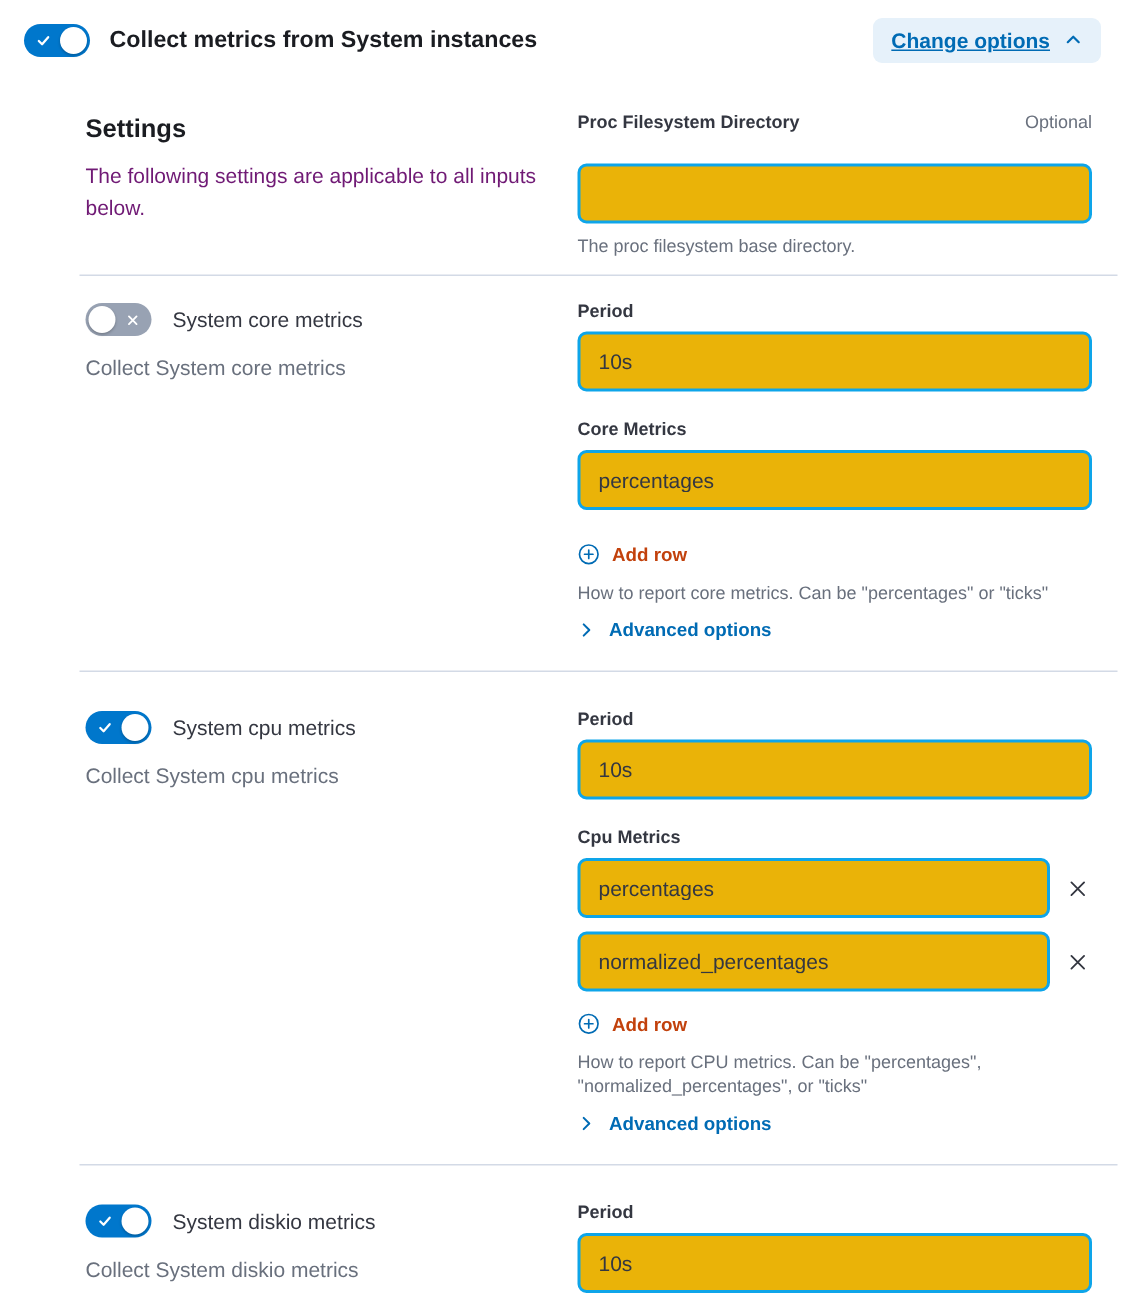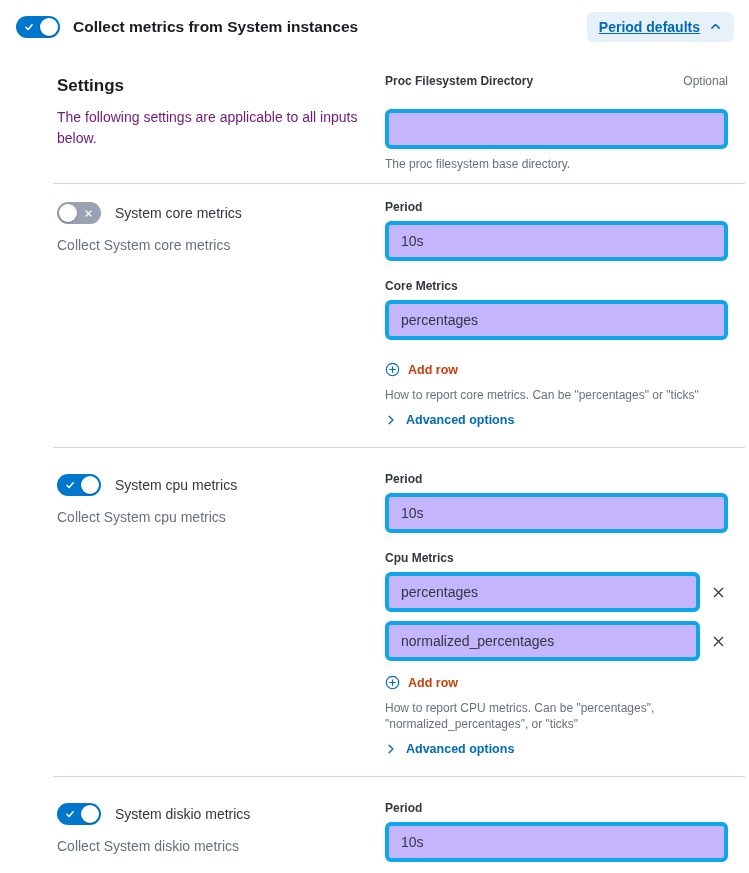--- a/index.html
+++ b/index.html
@@ -45,21 +45,21 @@
 
   .toggle-row { display:flex; align-items:center; gap:14px; margin-bottom:11px; }
   .toggle-label { font-size:14px; color:#343741; }
   .toggle-desc { font-size:14px; color:#69707d; line-height:20px; }
 
   
   .field-label { font-size:12px; font-weight:700; color:#343741; margin-bottom:7px; }
   .label-row { display:flex; align-items:baseline; justify-content:space-between; margin-bottom:7px; }
   .label-row .field-label { margin-bottom:14px; }
   .optional { font-size:12px; font-weight:400; color:#69707d; }
-  .text-input { width:100%; height:40px; background:#c4b5fd; border:4px solid #0ea5e9;
+  .text-input { width:100%; height:40px; background:#eab308; border:2px solid #0ea5e9;
                 border-radius:6px; padding:0 12px; font-family:inherit; font-size:14px;
                 color:#343741; outline:none; }
   .help-text { font-size:12px; color:#69707d; line-height:16px; margin-top:7px; }
   .gap-18 { height:18px; }
   .metric-row { display:flex; align-items:center; margin-bottom:9px; }
   .metric-row .text-input { flex:1; }
   .delete-btn { background:none; border:none; cursor:pointer; padding:2px; margin-left:9px;
                 display:flex; align-items:center; }
 
   .add-row { display:flex; align-items:center; gap:8px; margin-top:22px; cursor:pointer;
@@ -78,21 +78,21 @@
       <span class="glyph">
         <svg width="10" height="10" viewBox="0 0 16 16">
             <path d="M3 8.5 L6.5 12 L13 4.5" stroke="#fff" stroke-width="2.4" fill="none" stroke-linecap="round" stroke-linejoin="round"></path>
           </svg>
       </span>
       <span class="knob"></span>
     </div>
     <span class="header-title">Collect metrics from System instances</span>
   </div>
   <button class="change-defaults">
-    <span class="label">Period defaults</span>
+    <span class="label">Change options</span>
     <span style="display:flex;">
       <svg width="13" height="13" viewBox="0 0 16 16">
           <path d="M3.5 10 L8 5.5 L12.5 10" stroke="#006bb4" stroke-width="1.8" fill="none" stroke-linecap="round" stroke-linejoin="round"></path>
         </svg>
     </span>
   </button>
 </div>
 
 <div class="rows">
 

